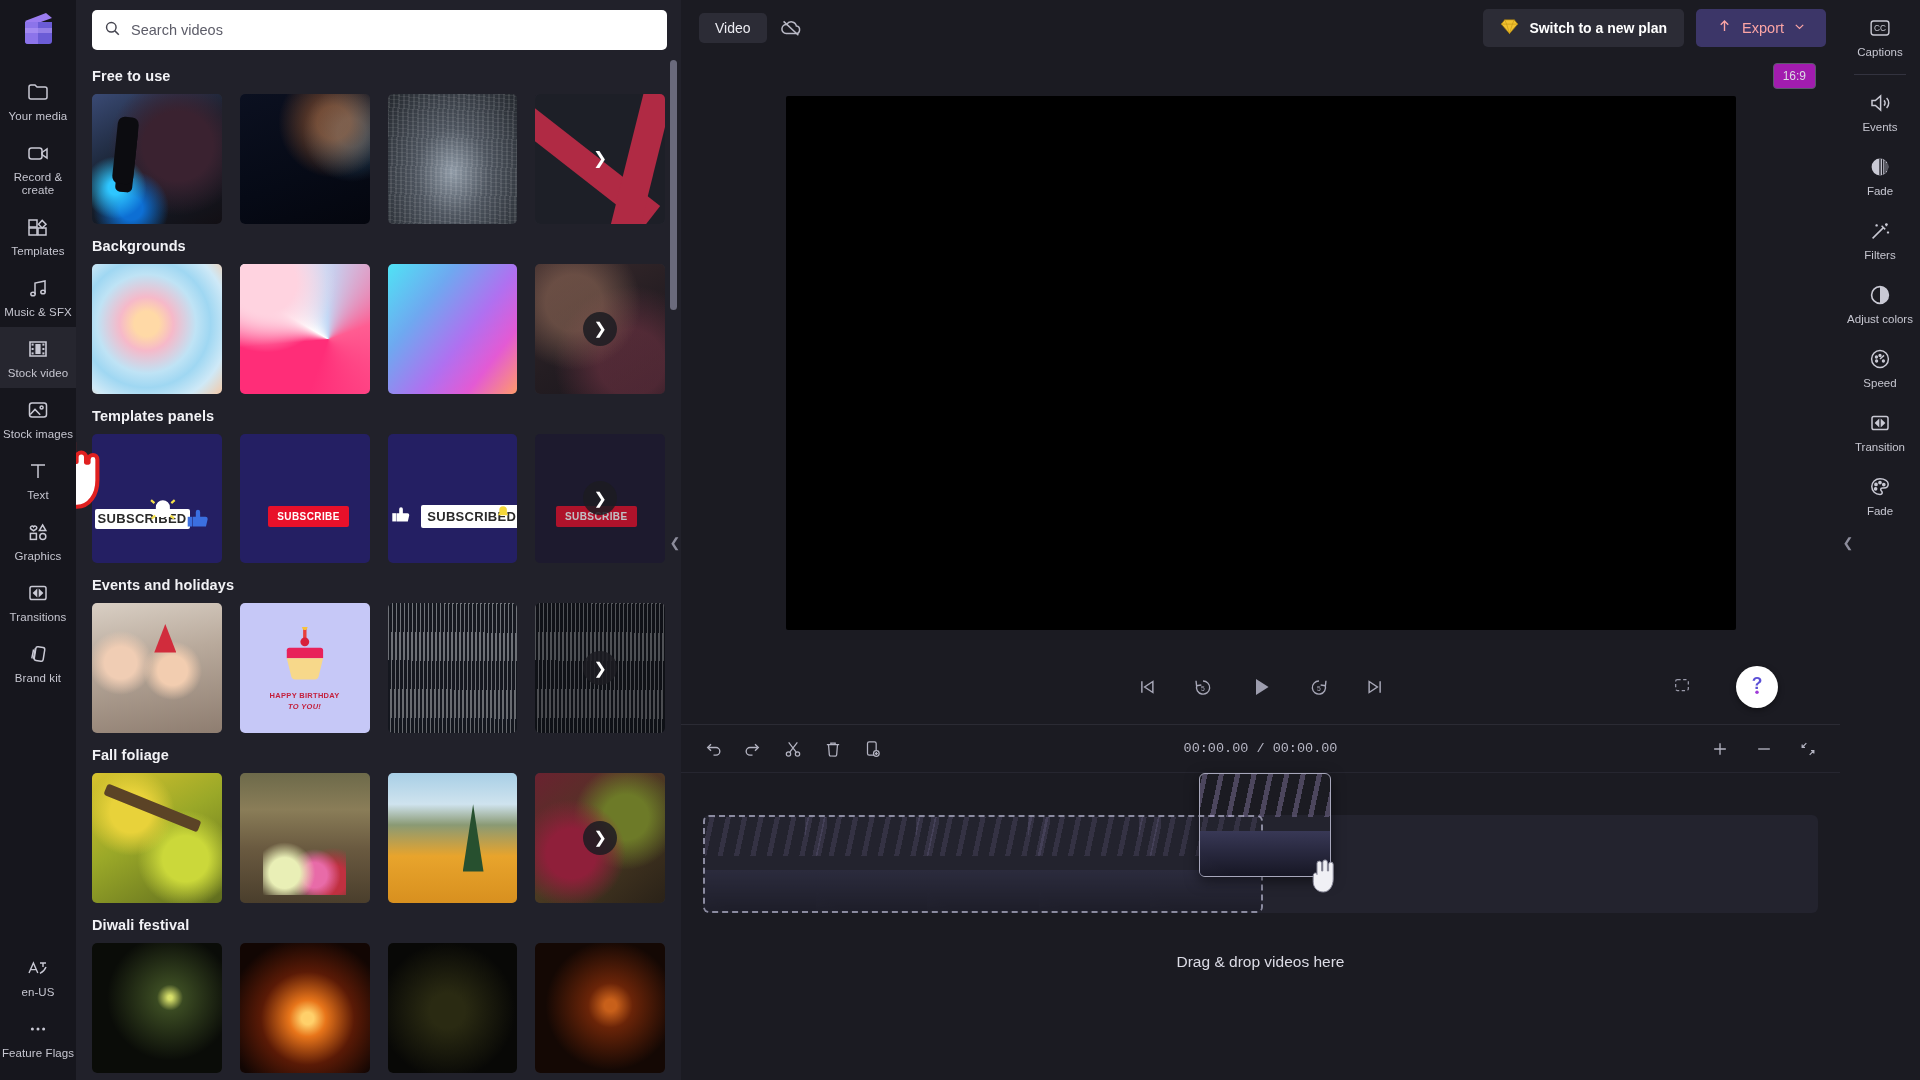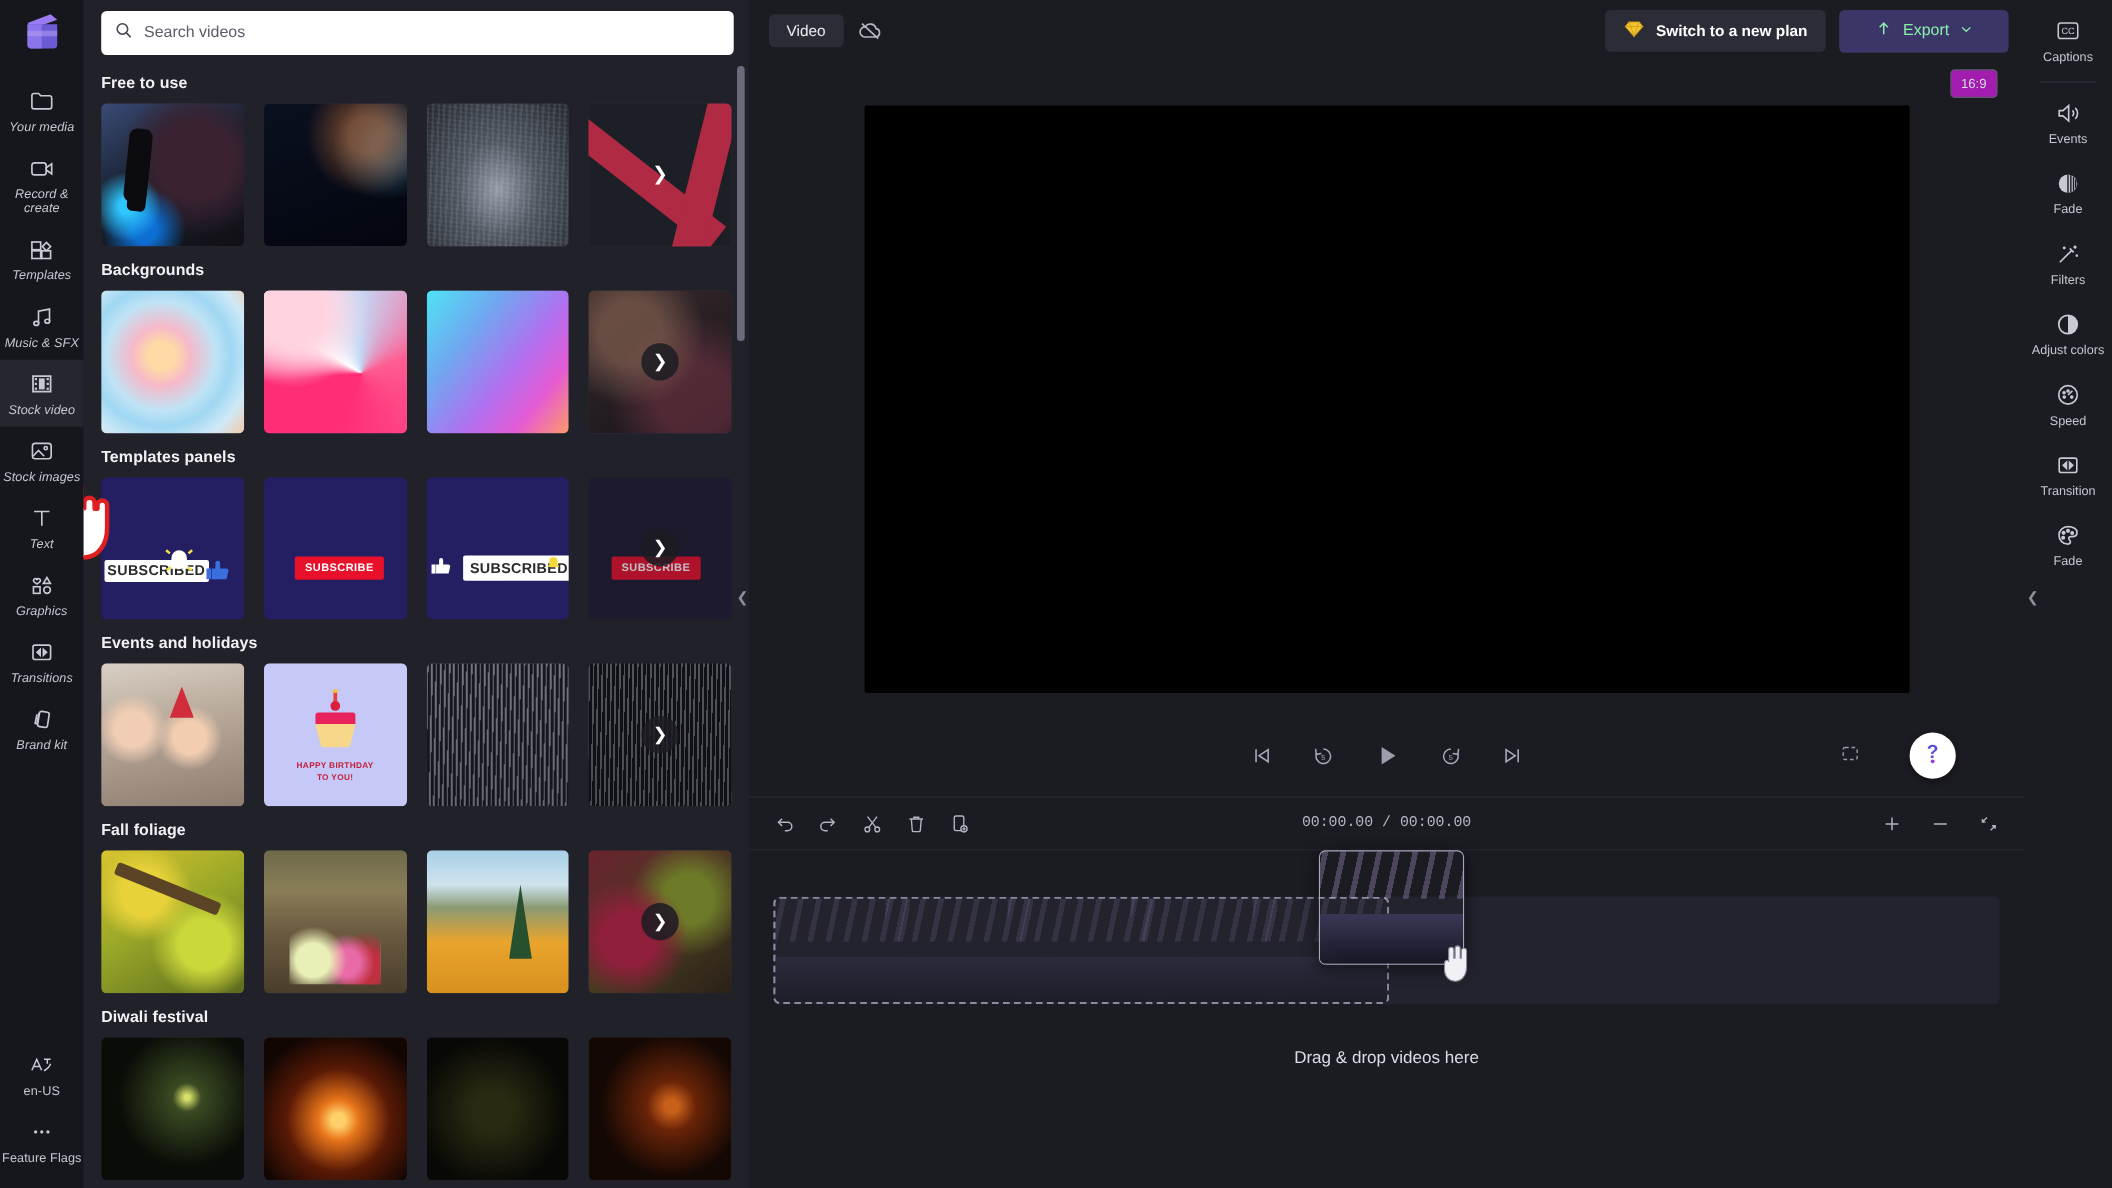--- a/index.html
+++ b/index.html
@@ -13,21 +13,21 @@
   #app { position: relative; width: 1920px; height: 1080px; display: flex; }
 
   
   .rail {
     width: 76px; height: 1080px; background: #16161d;
     display: flex; flex-direction: column; align-items: center;
     flex: 0 0 76px; position: relative;
   }
   .logo { width: 44px; height: 40px; margin-top: 8px; position: relative; }
   .logo svg { width: 44px; height: 40px; }
-  .rail-scroll { width: 76px; flex: 1; display: flex; flex-direction: column; align-items: center; padding-top: 22px; font-style: italic; }
+  .rail-scroll { width: 76px; flex: 1; display: flex; flex-direction: column; align-items: center; padding-top: 22px; }
   .rail-item {
     width: 76px; padding: 9px 2px 8px; display: flex; flex-direction: column;
     align-items: center; justify-content: flex-start; cursor: pointer;
   }
   .rail-item.active { background: #26262f; }
   .rail-ico { height: 26px; display: flex; align-items: center; justify-content: center; color: #c9c9d4; }
   .rail-lbl {
     font-size: 11.5px; color: #c6c6d0; text-align: center; line-height: 13px;
     margin-top: 5px; letter-spacing: .1px; width: 74px;
   }
@@ -98,22 +98,22 @@
     padding: 7px 16px; cursor: pointer; border: 0;
   }
   .cloud-ico { color: #b9b9c6; display: flex; align-items: center; cursor: pointer; }
   .spacer { flex: 1; }
   .btn-plan {
     background: #2c2c36; color: #fff; font-size: 14px; font-weight: bold;
     border-radius: 5px; padding: 9px 17px; display: flex; align-items: center; gap: 10px;
     cursor: pointer; border: 0; font-family: "Liberation Sans", sans-serif;
   }
   .btn-export {
-    background: #3c3668; color: #86efac; font-size: 14.5px; border-radius: 5px;
-    padding: 9px 32px; display: flex; align-items: center; gap: 9px; cursor: pointer;
+    background: #3c3668; color: #fca5a5; font-size: 14.5px; border-radius: 5px;
+    padding: 9px 20px; display: flex; align-items: center; gap: 9px; cursor: pointer;
     border: 0; font-family: "Liberation Sans", sans-serif;
   }
 
   .stage { flex: 1; position: relative; display: flex; flex-direction: column; }
   .ratio-row { height: 40px; display: flex; align-items: center; justify-content: flex-end; padding-right: 24px; }
   .ratio-badge {
     border: 1px solid #5a5a6a; border-radius: 4px; padding: 5px 9px;
     font-size: 12px; color: #dcdce4; cursor: pointer; background: #a21caf;
   }
   .player-area { flex: 1; display: flex; align-items: flex-start; justify-content: center; }
@@ -522,21 +522,21 @@
               <div class="fill e2"></div>
             <svg style="position:absolute;left:30%;top:18%;width:40%;" viewBox="0 0 40 44">
               <rect x="18.6" y="0" width="2.6" height="9" fill="#e8403a"></rect>
               <ellipse cx="19.9" cy="-1" rx="2.2" ry="3.4" fill="#f6c23a"></ellipse>
               <circle cx="19.9" cy="11.4" r="3.4" fill="#d8203c"></circle>
               <path d="M8 16 h24 a2 2 0 0 1 2 2 v6 H6 v-6 a2 2 0 0 1 2-2Z" fill="#e8225a"></path>
               <path d="M6 24 h28 l-3.4 14 a3 3 0 0 1-3 2.4 H12.4 a3 3 0 0 1-3-2.4Z" fill="#f7d88a"></path>
             </svg>
             <div style="position:absolute;left:0;right:0;top:68%;text-align:center;">
               <div style="font-size:7.5px;font-weight:bold;color:#c4203c;letter-spacing:.3px;">HAPPY BIRTHDAY</div>
-              <div style="font-size:7.5px;font-weight:bold;color:#c4203c;letter-spacing:.3px;margin-top:2px;">TO YOU!</div>
+              <div style="font-size:7.5px;font-weight:bold;color:#c4203c;letter-spacing:.3px;margin-top:2px;font-style:italic;">TO YOU!</div>
             </div>
           </div>
           <div class="thumb">
               <div class="fill e3"></div>
             </div>
           <div class="thumb">
               <div class="fill e4"></div>
             <div class="more-badge">
                 <span class="more-circle">❯</span>
               </div>

